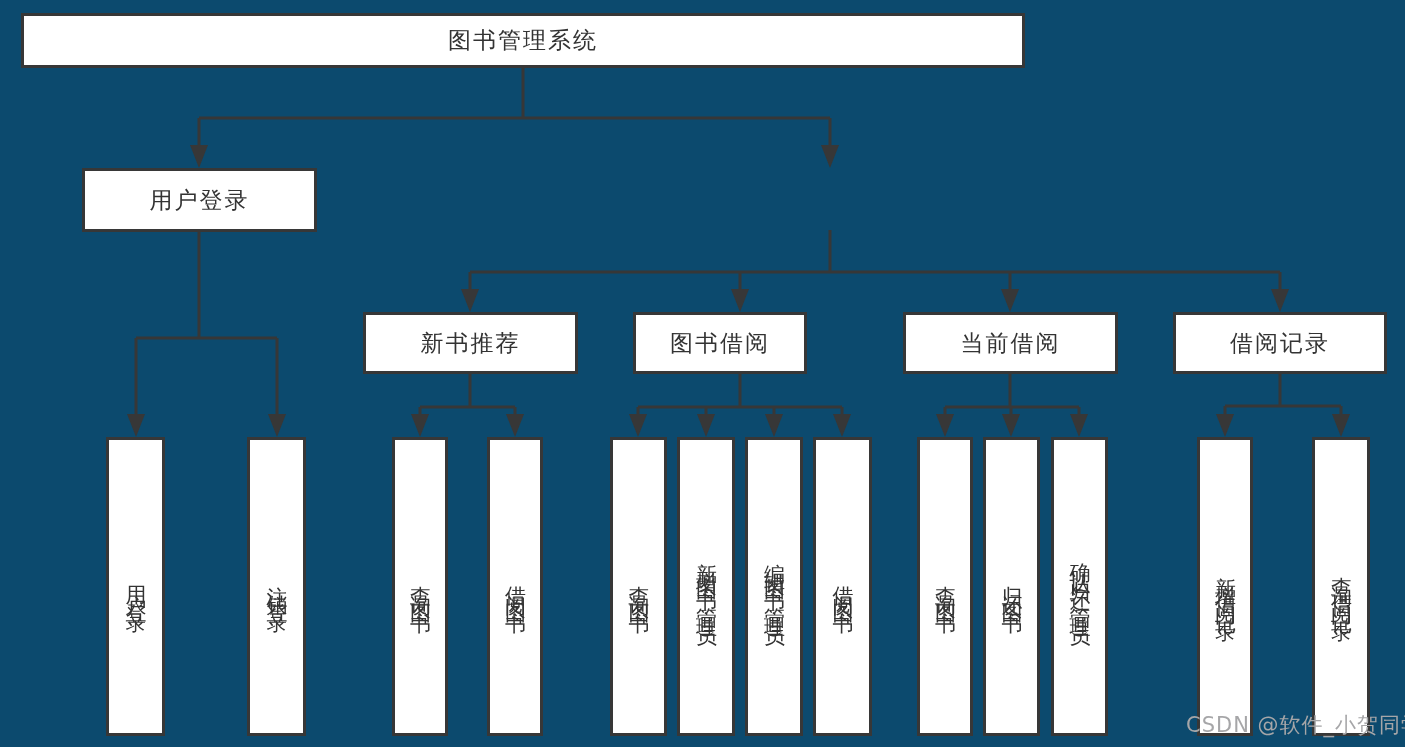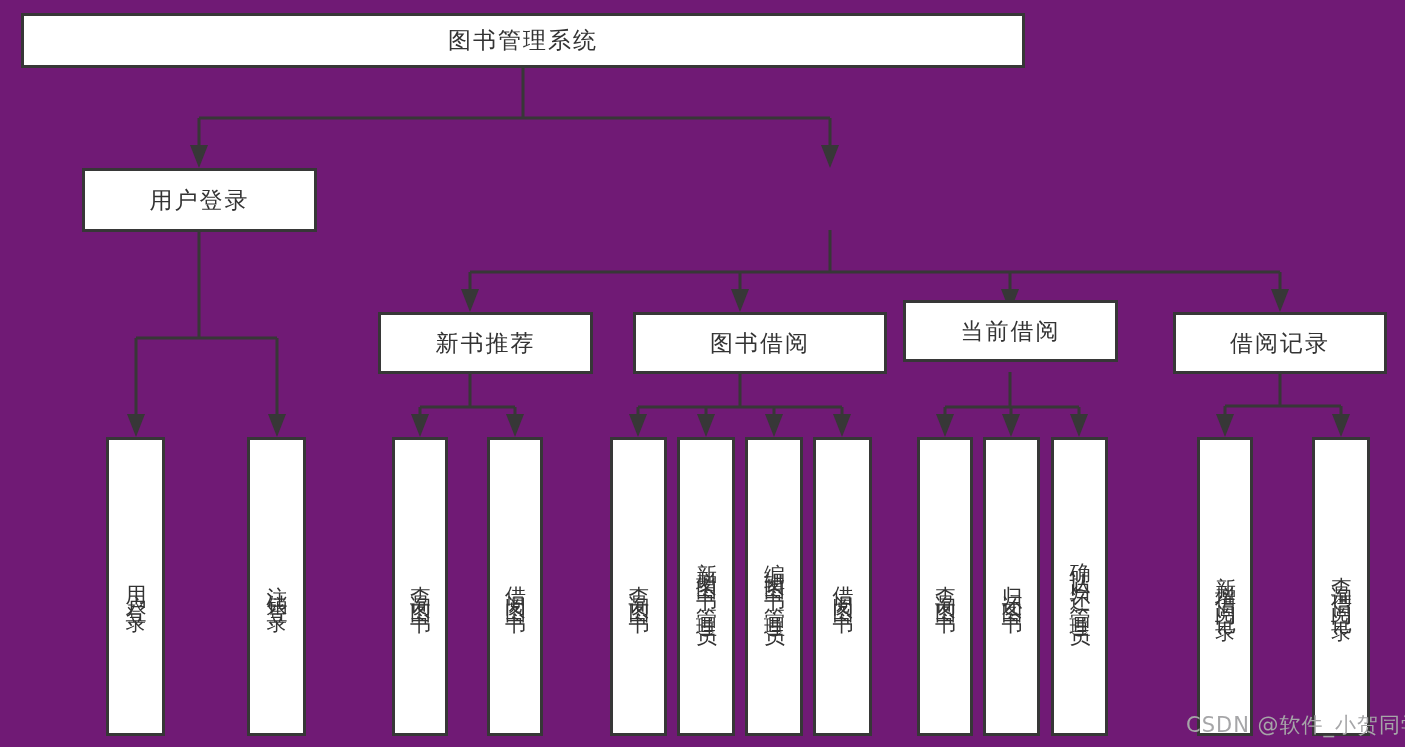--- a/index.html
+++ b/index.html
@@ -1,17 +1,17 @@
 <!DOCTYPE html>
 <html><head>
 <meta charset="utf-8">
 <style>
   html,body { margin:0; padding:0; background:#ffffff; }
   .stage {
-    position:relative; width:1405px; height:747px; background:#701a75;
+    position:relative; width:1405px; height:747px; background:#0c4a6e;
     font-family:"DejaVu Sans","Liberation Sans",sans-serif; overflow:hidden;
   }
   .connector-layer { position:absolute; left:0; top:0; width:1405px; height:747px; pointer-events:none; }
   .connector-layer path { stroke:#373737; stroke-width:3; fill:none; }
   .connector-layer polygon { fill:#373737; stroke:none; }
   .box {
     position:absolute; box-sizing:border-box; background:#ffffff;
     border:3px solid #373737; color:#333333;
     display:flex; align-items:center; justify-content:center;
   }
@@ -75,27 +75,27 @@
   </svg>
 
   <div class="box hbox" style="left:21px; top:13px; width:1004px; height:55px;">
     <span>图书管理系统</span>
   </div>
 
   <div class="box hbox" style="left:82px; top:168px; width:235px; height:64px;">
     <span>用户登录</span>
   </div>
 
-  <div class="box hbox" style="left:378px; top:312px; width:215px; height:62px;">
+  <div class="box hbox" style="left:363px; top:312px; width:215px; height:62px;">
     <span>新书推荐</span>
   </div>
-  <div class="box hbox" style="left:633px; top:312px; width:254px; height:62px;">
+  <div class="box hbox" style="left:633px; top:312px; width:174px; height:62px;">
     <span>图书借阅</span>
   </div>
-  <div class="box hbox" style="left:903px; top:300px; width:215px; height:62px;">
+  <div class="box hbox" style="left:903px; top:312px; width:215px; height:62px;">
     <span>当前借阅</span>
   </div>
   <div class="box hbox" style="left:1173px; top:312px; width:214px; height:62px;">
     <span>借阅记录</span>
   </div>
 
   <div class="box vbox" style="left:106px; width:59px;">
     <span class="vtext">用户登录</span>
   </div>
   <div class="box vbox" style="left:247px; width:59px;">

